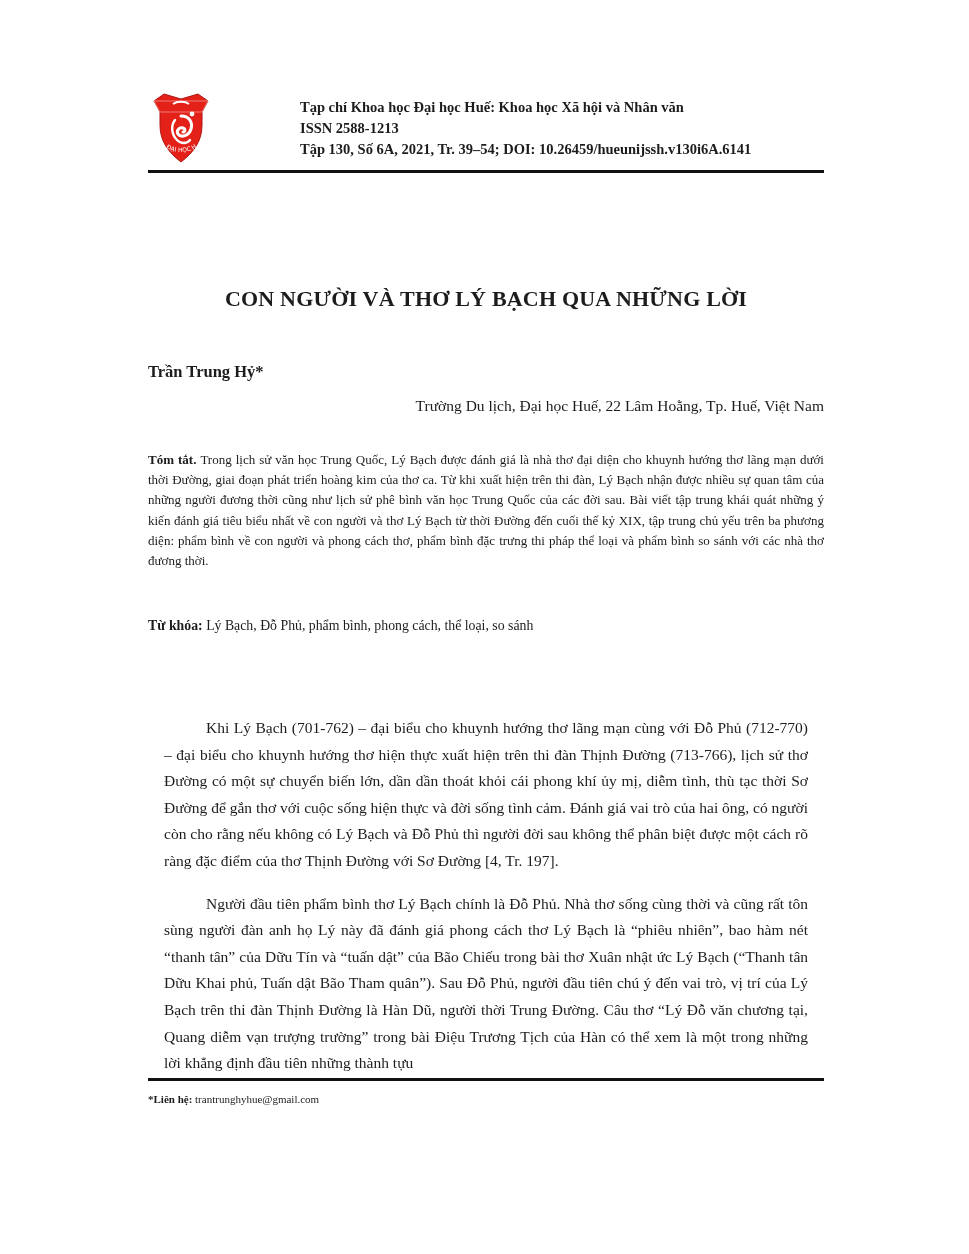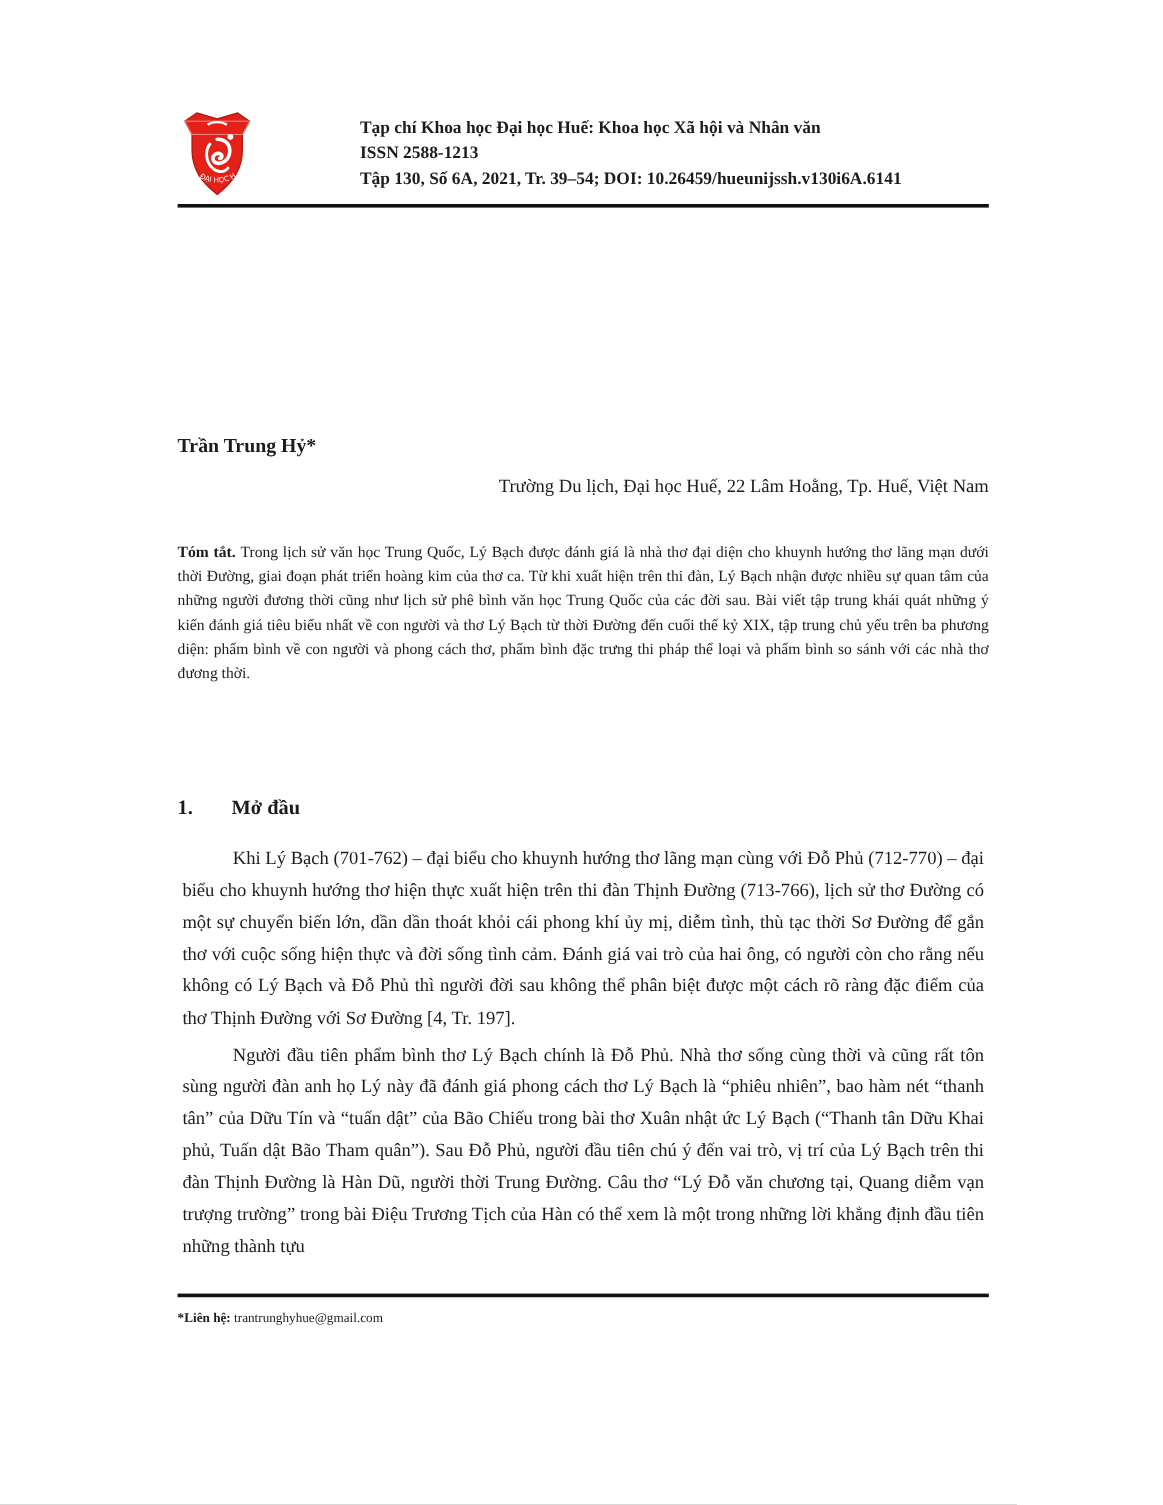--- a/index.html
+++ b/index.html
@@ -32,21 +32,21 @@
   #author{left:148px;right:145px;top:362px;font-weight:bold;font-size:16.5px;}
   #affiliation{left:148px;right:145px;top:397px;text-align:right;font-size:15.5px;}
   
   #abstract{left:148px;right:145px;top:450px;font-size:13px;line-height:20.2px;text-align:justify;}
   #keywords{left:148px;right:145px;top:618px;font-size:13.8px;}
   
   #sec1{left:148px;right:145px;top:663px;font-weight:bold;font-size:17px;}
   #sec1 .sec-num{display:inline-block;width:45px;}
   
   #body-text{left:148px;right:145px;top:699px;font-size:15.5px;line-height:26.6px;text-align:justify;}
-  #body-text p{margin:4px;text-indent:42px;}
+  #body-text p{margin:16px;text-indent:42px;}
   
   #footnote-rule{left:148px;right:145px;top:1078px;height:3px;background:#111;}
   #footnote{left:148px;right:145px;top:1086px;font-size:11px;line-height:26.5px;}
   .b{font-weight:bold;}
   .i{}
 </style>
 </head>
 <body>
 
 <div id="page">
@@ -70,29 +70,28 @@
 
   <div class="abs" id="journal-head">
     <div>Tạp chí Khoa học Đại học Huế: Khoa học Xã hội và Nhân văn</div>
     <div>ISSN 2588-1213</div>
     <div><span class="b">Tập 130, Số 6A, 2021, </span><span class="i">Tr. 39–54</span><span class="b">; DOI: 10.26459/hueunijssh.v130i6A.6141</span></div>
   </div>
 
   <div class="abs" id="header-rule"></div>
 
   <div class="abs" id="title">
+    <div>CON NGƯỜI VÀ THƠ LÝ BẠCH QUA NHỮNG LỜI</div>
   </div>
   <div class="abs" id="author">Trần Trung Hỷ*</div>
   <div class="abs" id="affiliation">Trường Du lịch, Đại học Huế,  22 Lâm Hoằng, Tp. Huế, Việt Nam</div>
 
   <div class="abs" id="abstract"><span class="b">Tóm tắt. </span><span>Trong lịch sử văn học Trung Quốc, Lý Bạch được đánh giá là nhà thơ đại diện cho khuynh hướng thơ lãng mạn dưới thời Đường, giai đoạn phát triển hoàng kim của thơ ca. Từ khi xuất hiện trên thi đàn, Lý Bạch nhận được nhiều sự quan tâm của những người đương thời cũng như lịch sử phê bình văn học Trung Quốc của các đời sau. Bài viết tập trung khái quát những ý kiến đánh giá tiêu biểu nhất về con người và thơ Lý Bạch từ thời Đường đến cuối thế kỷ XIX, tập trung chủ yếu trên ba phương diện: phẩm bình về con người và phong cách thơ, phẩm bình đặc trưng thi pháp thể loại và phẩm bình so sánh với các nhà thơ đương thời.</span></div>
+  <div class="abs" id="keywords"><span class="b">Từ khóa: </span><span>Lý Bạch, Đỗ Phủ, phẩm bình, phong cách, thể loại, so sánh</span></div>
 
-  <div class="abs" id="sec1">
-    <span class="sec-num">1.</span><span>Mở đầu</span>
-  </div>
 
   <div class="abs" id="body-text">
     <p>Khi Lý Bạch (701-762) – đại biểu cho khuynh hướng thơ lãng mạn cùng với Đỗ Phủ (712-770) – đại biểu cho khuynh hướng thơ hiện thực xuất hiện trên thi đàn Thịnh Đường (713-766), lịch sử thơ Đường có một sự chuyển biến lớn, dần dần thoát khỏi cái phong khí ủy mị, diễm tình, thù tạc thời Sơ Đường để gắn thơ với cuộc sống hiện thực và đời sống tình cảm. Đánh giá vai trò của hai ông, có người còn cho rằng nếu không có Lý Bạch và Đỗ Phủ thì người đời sau không thể phân biệt được một cách rõ ràng đặc điểm của thơ Thịnh Đường với Sơ Đường [4, Tr. 197].</p>
     <p><span>Người đầu tiên phẩm bình thơ Lý Bạch chính là Đỗ Phủ. Nhà thơ sống cùng thời và cũng rất tôn sùng người đàn anh họ Lý này đã đánh giá phong cách thơ Lý Bạch là “phiêu nhiên”, bao hàm nét “thanh tân” của Dữu Tín và “tuấn dật” của Bão Chiếu trong bài thơ </span><span class="i">Xuân nhật ức Lý Bạch</span><span> (“Thanh tân Dữu Khai phủ, Tuấn dật Bão Tham quân”). Sau Đỗ Phủ, người đầu tiên chú ý đến vai trò, vị trí của Lý Bạch trên thi đàn Thịnh Đường là Hàn Dũ, người thời Trung Đường. Câu thơ “Lý Đỗ văn chương tại, Quang diễm vạn trượng trường” trong bài </span><span class="i">Điệu Trương Tịch</span><span> của Hàn có thể xem là một trong những lời khẳng định đầu tiên những thành tựu</span></p>
   </div>
 
   <div class="abs" id="footnote-rule"></div>
   <div class="abs" id="footnote">
     <div><span class="b i">*Liên hệ: </span><span>trantrunghyhue@gmail.com</span></div>
   </div>

